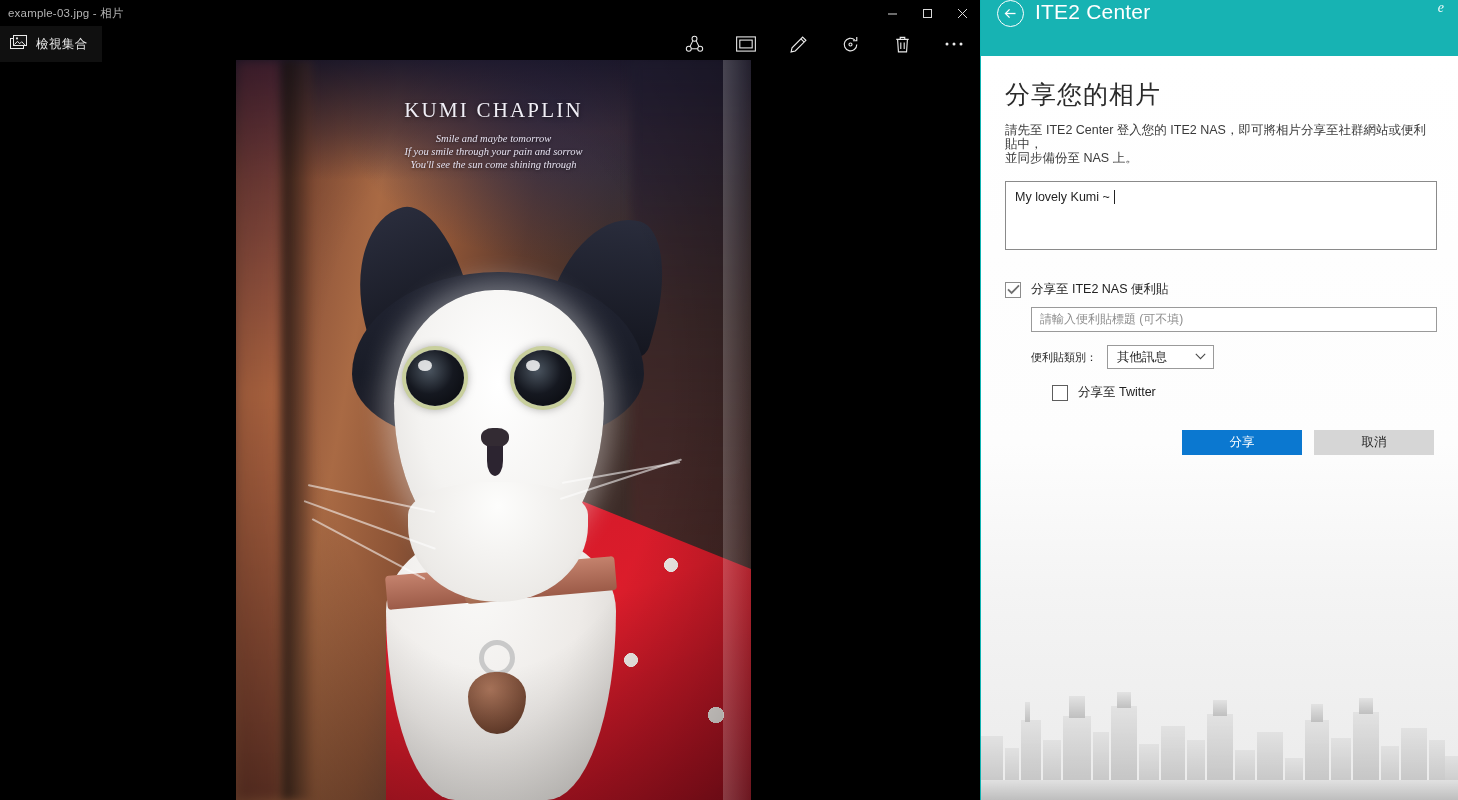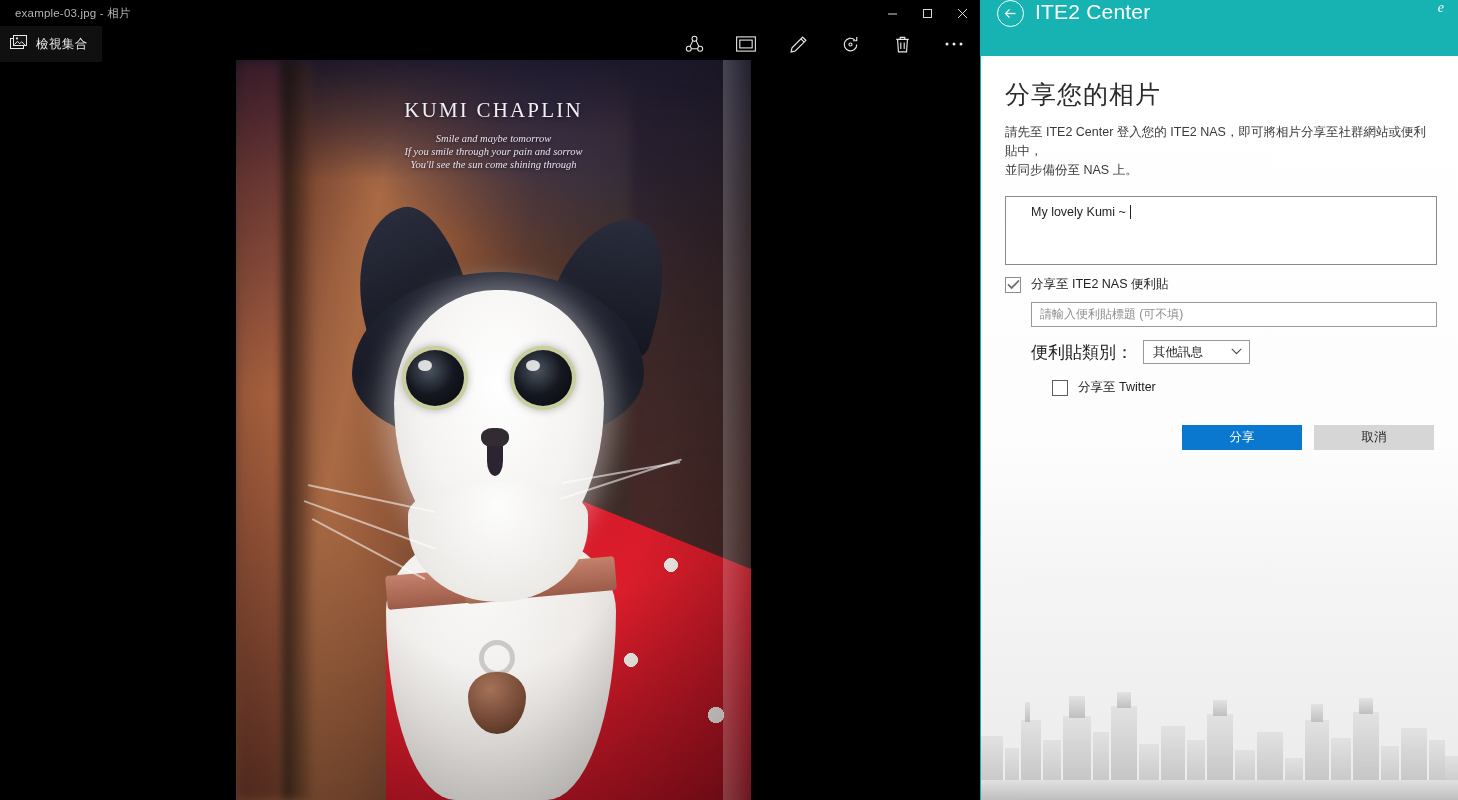--- a/index.html
+++ b/index.html
@@ -23,21 +23,21 @@
   .titlebar {
     position: relative;
     height: 26px;
     background: #000;
     display: flex;
     align-items: center;
     color: #a9a9a9;
   }
   .titlebar-text {
     font-size: 11.5px;
-    padding-left: 15px;
+    padding-left: 8px;
     letter-spacing: .2px;
     color: #b4b4b4;
     white-space: nowrap;
   }
   .window-controls {
     position: absolute; right: 0; top: 0;
     height: 26px; display: flex;
   }
   .win-btn {
     width: 35px; height: 26px;
@@ -274,58 +274,58 @@
     background: linear-gradient(180deg, #ffffff 0%, #fdfdfd 52%, #f4f4f4 72%, #ebebeb 100%);
   }
   
   .skyline { position: absolute; left: 0; right: 0; bottom: 0; height: 160px; opacity: .55; }
 
   .panel-content { position: absolute; left: 0; top: 56px; right: 0; padding: 22px 24px 0 24px; }
   .sp-heading {
     font-size: 25px; color: #2b2b2b; font-weight: 400; letter-spacing: 1px;
   }
   .sp-desc {
-    margin-top: 12px; font-size: 12.5px; color: #3a3a3a; line-height: 19px;
+    margin-top: 12px; font-size: 12.5px; color: #3a3a3a; line-height: 14px;
   }
   .sp-textarea {
     margin-top: 16px;
     width: 432px; height: 69px;
     border: 1px solid #8a8a8a;
     background: #ffffff;
-    padding: 8px 25px;
+    padding: 8px 9px;
     font-size: 12.5px; color: #1f1f1f;
     position: relative;
   }
   .caret {
     display: inline-block; width: 1px; height: 14px;
     background: #222; vertical-align: -3px; margin-left: 4px;
   }
   .check-row {
-    display: flex; align-items: center; margin-top: 11px;
+    display: flex; align-items: center; margin-top: 31px;
   }
   .cbox {
     width: 16px; height: 16px; flex: 0 0 16px;
     border: 1.5px solid #5d5d5d; background: #fff;
     display: flex; align-items: center; justify-content: center;
   }
   .cbox.checked { border-color: #8c8c8c; }
   .check-label { margin-left: 10px; font-size: 12.5px; color: #222; }
   .nas-title-input {
     margin-top: 9px; margin-left: 26px;
     width: 406px; height: 25px;
     border: 1px solid #9a9a9a; background: #fff;
     display: flex; align-items: center;
     padding: 0 8px;
     font-size: 12px; color: #8d8d8d;
   }
   .cat-row {
     margin-top: 13px; margin-left: 26px;
     display: flex; align-items: center;
   }
-  .cat-label { font-size: 17px; color: #222; }
+  .cat-label { font-size: 11px; color: #222; }
   .cat-select {
     margin-left: 10px;
     width: 107px; height: 24px;
     border: 1px solid #9a9a9a; background: #fff;
     display: flex; align-items: center; justify-content: space-between;
     padding: 0 7px 0 9px;
     font-size: 12.5px; color: #1d1d1d;
   }
   .chev { color: #4a4a4a; font-size: 10px; line-height: 1; }
   .sp-buttons {

